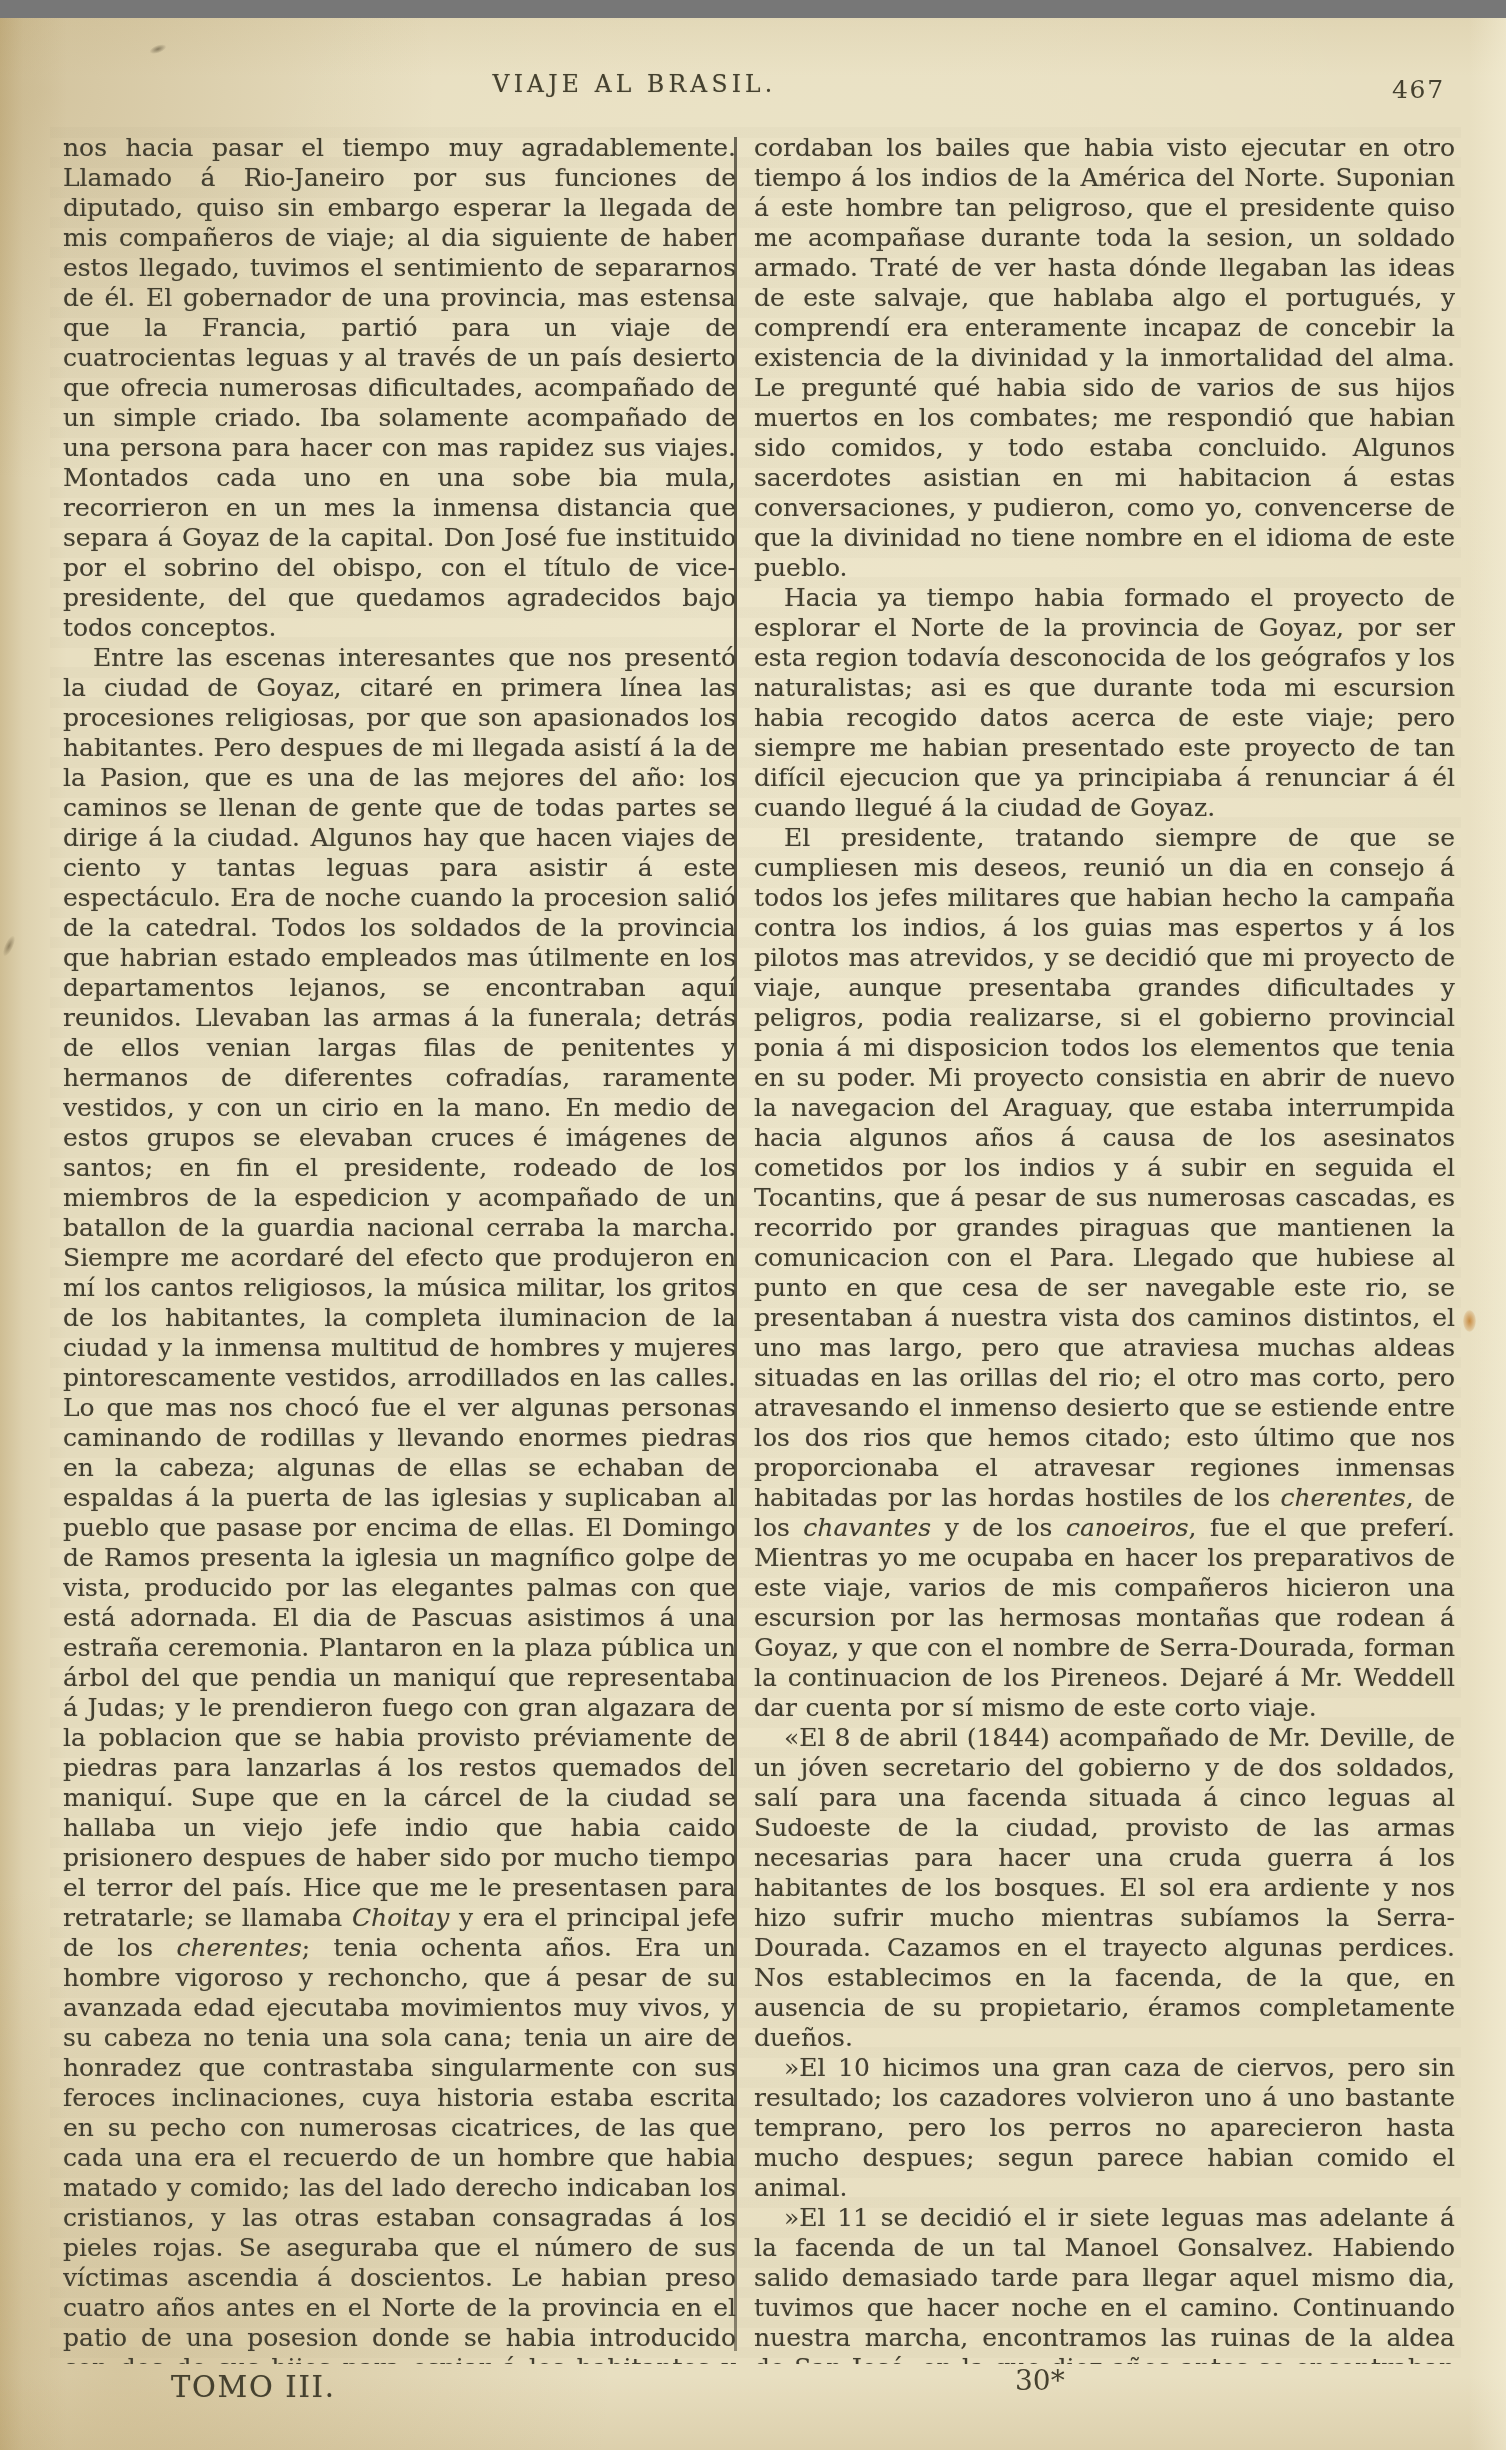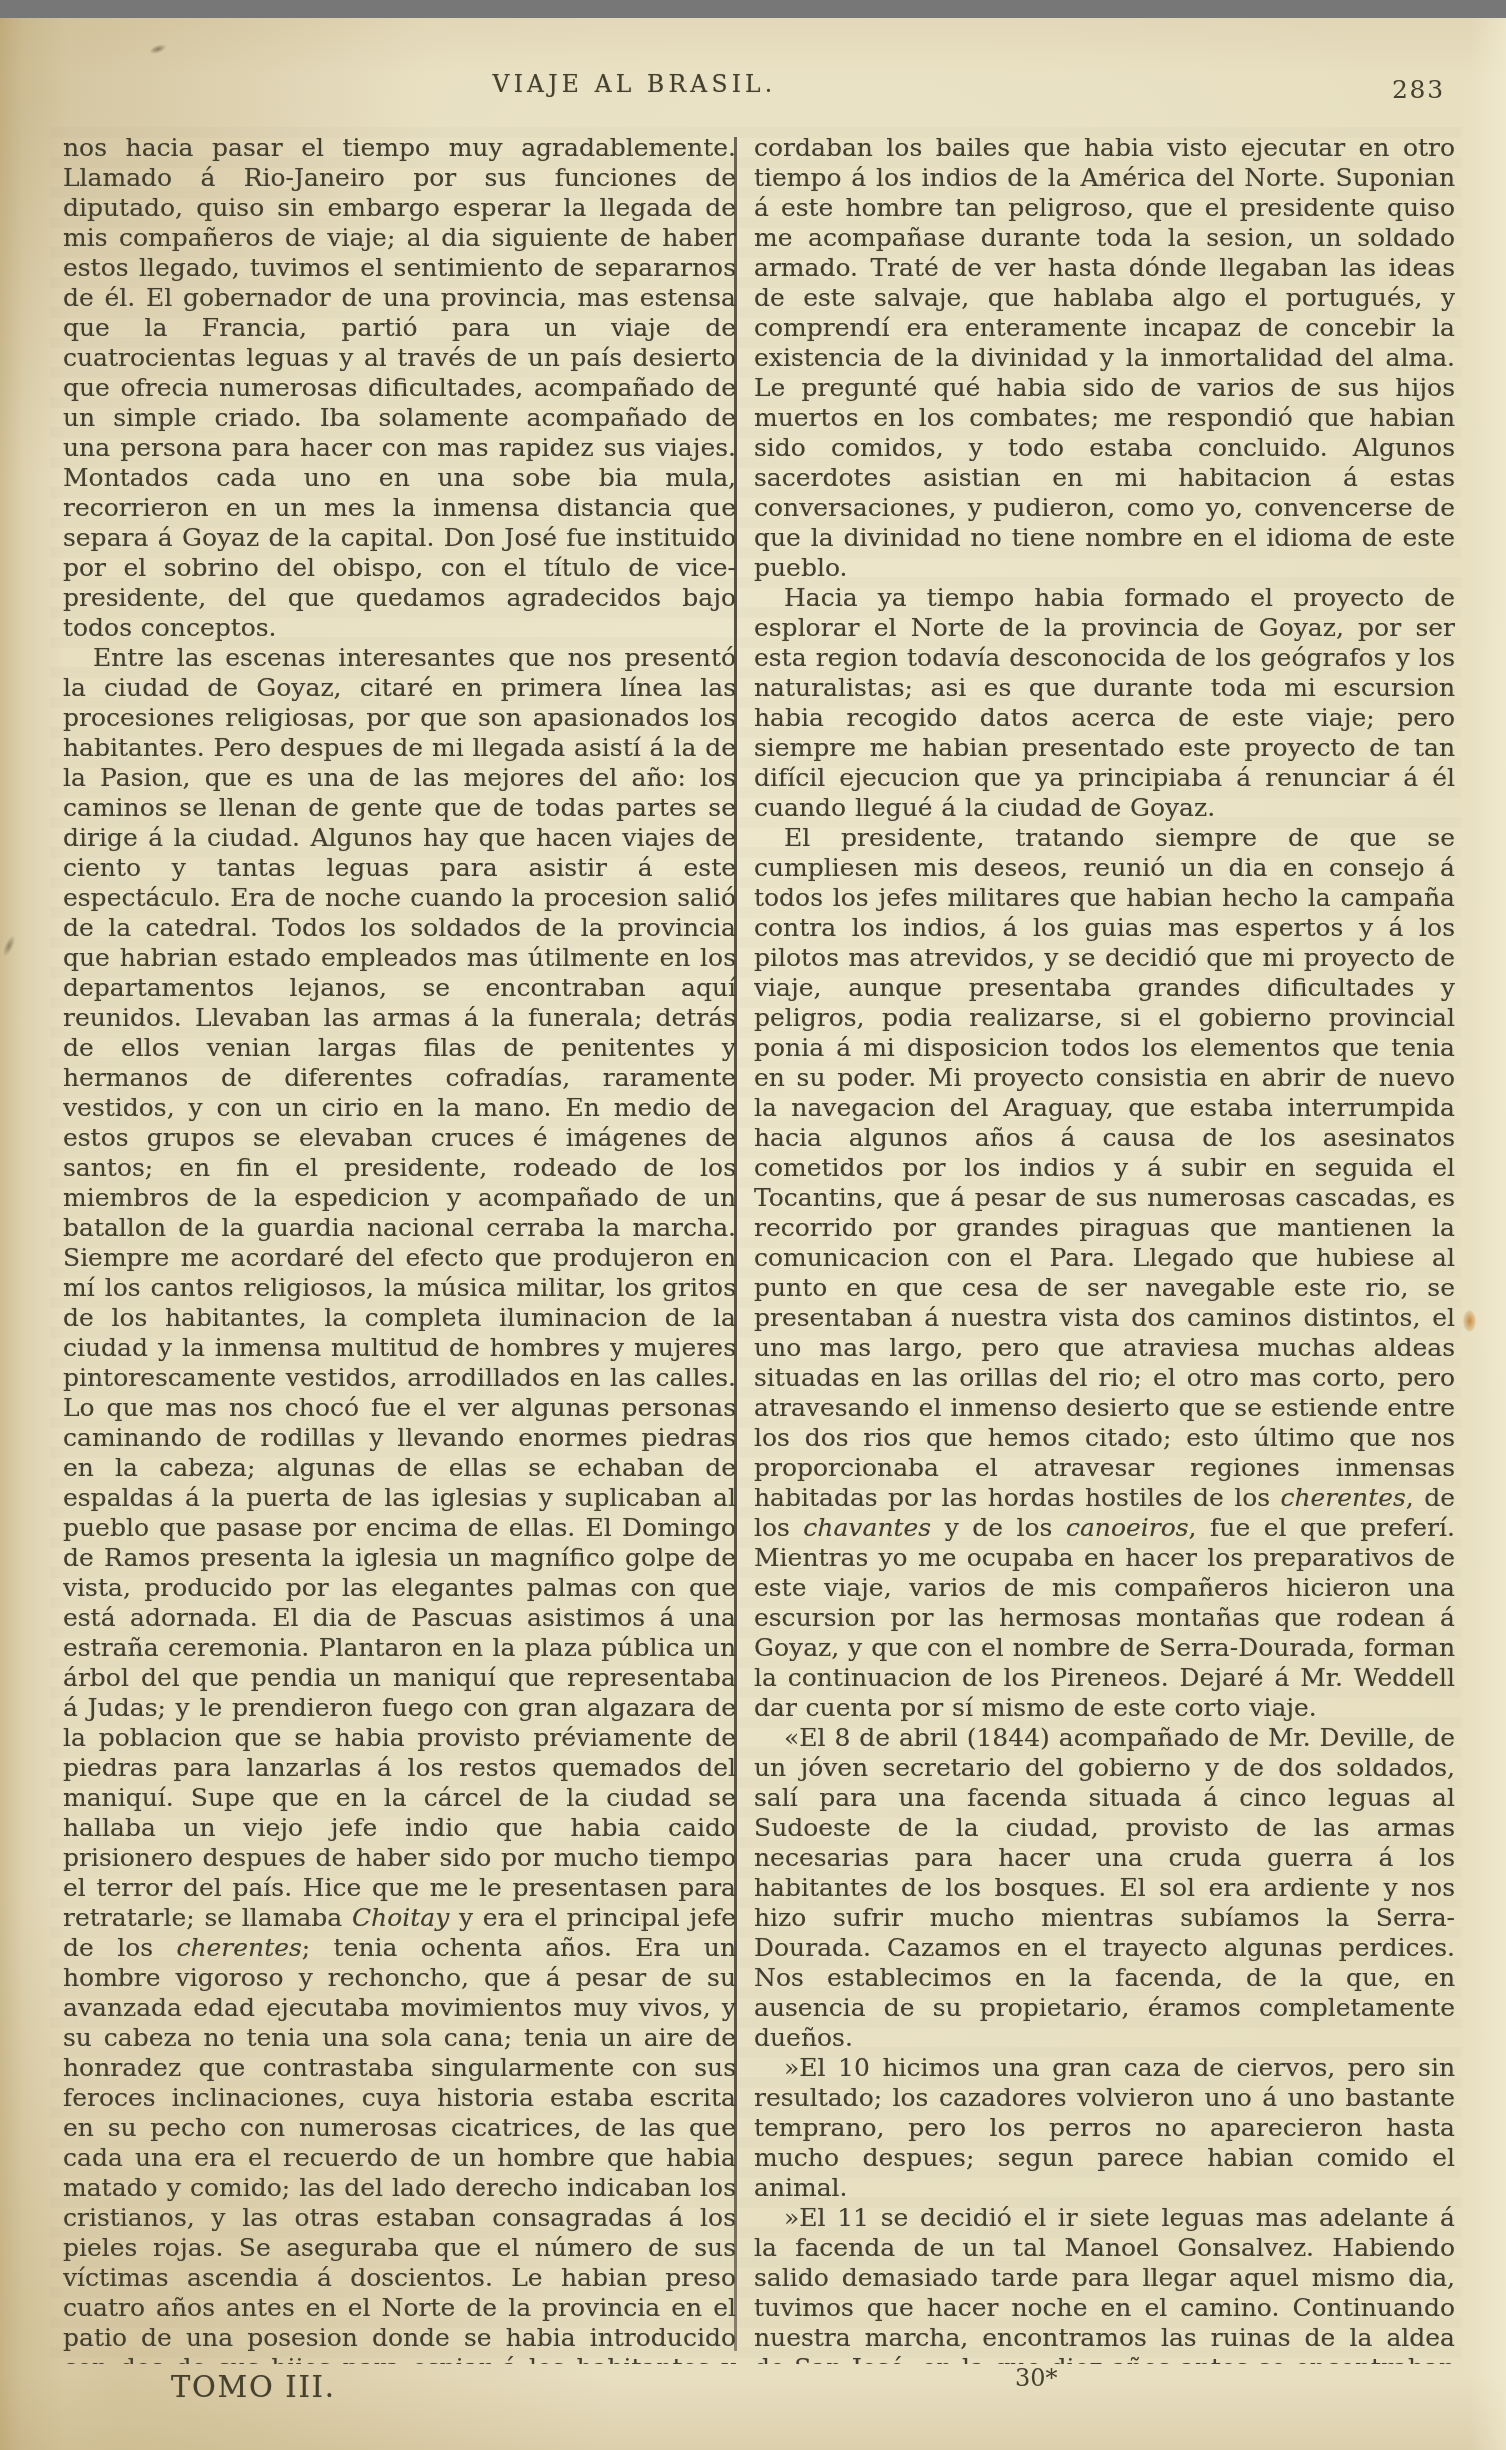--- a/index.html
+++ b/index.html
@@ -50,21 +50,21 @@
   .col p { margin:0; padding:0; }
   .col p.indent { text-indent:30px; }
   .footer-volume {
     position:absolute; top:2352px; left:171px;
     font-size:29px; letter-spacing:1.7px;
     color:#45412f;
     text-shadow:0 0 0.8px rgba(69,65,47,0.4);
   }
   .footer-signature {
     position:absolute; top:2346px; left:1015px;
-    font-size:24px;
+    font-size:28px;
     color:#45412f;
   }
   
   .stain-right-edge {
     position:absolute; left:1463px; top:1292px; width:13.4px; height:22px;
     background:radial-gradient(ellipse at center, rgba(193,124,43,0.85), rgba(193,124,43,0.25) 60%, rgba(0,0,0,0) 75%);
     border-radius:50%;
   }
   .speck-top {
     position:absolute; left:149px; top:27px; width:18.4px; height:8.3px;
@@ -84,21 +84,21 @@
       rgba(0,0,0,0) 11px, rgba(0,0,0,0) 30px);
   }
 </style>
 </head>
 <body>
 
 <div class="page">
 
   <div class="running-head">VIAJE AL BRASIL.</div>
 
-  <div class="page-number">283</div>
+  <div class="page-number">467</div>
 
   <div class="column-rule"></div>
 
   <div class="col col-left">
     <p>nos hacia pasar el tiempo muy agradablemente. Llamado á Rio-Janeiro por sus funciones de diputado, quiso sin embargo esperar la llegada de mis compañeros de viaje; al dia siguiente de haber estos llegado, tuvimos el sentimiento de separarnos de él. El gobernador de una provincia, mas estensa que la Francia, partió para un viaje de cuatrocientas leguas y al través de un país desierto que ofrecia numerosas dificultades, acompañado de un simple criado. Iba solamente acompañado de una persona para hacer con mas rapidez sus viajes. Montados cada uno en una sobe bia mula, recorrieron en un mes la inmensa distancia que separa á Goyaz de la capital. Don José fue instituido por el sobrino del obispo, con el título de vice-presidente, del que quedamos agradecidos bajo todos conceptos.</p>
     <p class="indent">Entre las escenas interesantes que nos presentó la ciudad de Goyaz, citaré en primera línea las procesiones religiosas, por que son apasionados los habitantes. Pero despues de mi llegada asistí á la de la Pasion, que es una de las mejores del año: los caminos se llenan de gente que de todas partes se dirige á la ciudad. Algunos hay que hacen viajes de ciento y tantas leguas para asistir á este espectáculo. Era de noche cuando la procesion salió de la catedral. Todos los soldados de la provincia que habrian estado empleados mas útilmente en los departamentos lejanos, se encontraban aquí reunidos. Llevaban las armas á la funerala; detrás de ellos venian largas filas de penitentes y hermanos de diferentes cofradías, raramente vestidos, y con un cirio en la mano. En medio de estos grupos se elevaban cruces é imágenes de santos; en fin el presidente, rodeado de los miembros de la espedicion y acompañado de un batallon de la guardia nacional cerraba la marcha. Siempre me acordaré del efecto que produjeron en mí los cantos religiosos, la música militar, los gritos de los habitantes, la completa iluminacion de la ciudad y la inmensa multitud de hombres y mujeres pintorescamente vestidos, arrodillados en las calles. Lo que mas nos chocó fue el ver algunas personas caminando de rodillas y llevando enormes piedras en la cabeza; algunas de ellas se echaban de espaldas á la puerta de las iglesias y suplicaban al pueblo que pasase por encima de ellas. El Domingo de Ramos presenta la iglesia un magnífico golpe de vista, producido por las elegantes palmas con que está adornada. El dia de Pascuas asistimos á una estraña ceremonia. Plantaron en la plaza pública un árbol del que pendia un maniquí que representaba á Judas; y le prendieron fuego con gran algazara de la poblacion que se habia provisto préviamente de piedras para lanzarlas á los restos quemados del maniquí. Supe que en la cárcel de la ciudad se hallaba un viejo jefe indio que habia caido prisionero despues de haber sido por mucho tiempo el terror del país. Hice que me le presentasen para retratarle; se llamaba <i>Choitay</i> y era el principal jefe de los <i>cherentes</i>; tenia ochenta años. Era un hombre vigoroso y rechoncho, que á pesar de su avanzada edad ejecutaba movimientos muy vivos, y su cabeza no tenia una sola cana; tenia un aire de honradez que contrastaba singularmente con sus feroces inclinaciones, cuya historia estaba escrita en su pecho con numerosas cicatrices, de las que cada una era el recuerdo de un hombre que habia matado y comido; las del lado derecho indicaban los cristianos, y las otras estaban consagradas á los pieles rojas. Se aseguraba que el número de sus víctimas ascendia á doscientos. Le habian preso cuatro años antes en el Norte de la provincia en el patio de una posesion donde se habia introducido con dos de sus hijos para espiar á los habitantes y asesinarlos al dia siguiente. Mataron á sus hijos y le enviaron á él al presidente como una gran curiosidad. Le cubrí de collares de piedras falsas, lo que pareció servirle de gran placer. Le dí una maza y se puso á bailar al uso de su país; sus movimientos se parecian á los del mono y el oso, y me re-</p>
   </div>
 
   <div class="col col-right">
     <p>cordaban los bailes que habia visto ejecutar en otro tiempo á los indios de la América del Norte. Suponian á este hombre tan peligroso, que el presidente quiso me acompañase durante toda la sesion, un soldado armado. Traté de ver hasta dónde llegaban las ideas de este salvaje, que hablaba algo el portugués, y comprendí era enteramente incapaz de concebir la existencia de la divinidad y la inmortalidad del alma. Le pregunté qué habia sido de varios de sus hijos muertos en los combates; me respondió que habian sido comidos, y todo estaba concluido. Algunos sacerdotes asistian en mi habitacion á estas conversaciones, y pudieron, como yo, convencerse de que la divinidad no tiene nombre en el idioma de este pueblo.</p>

